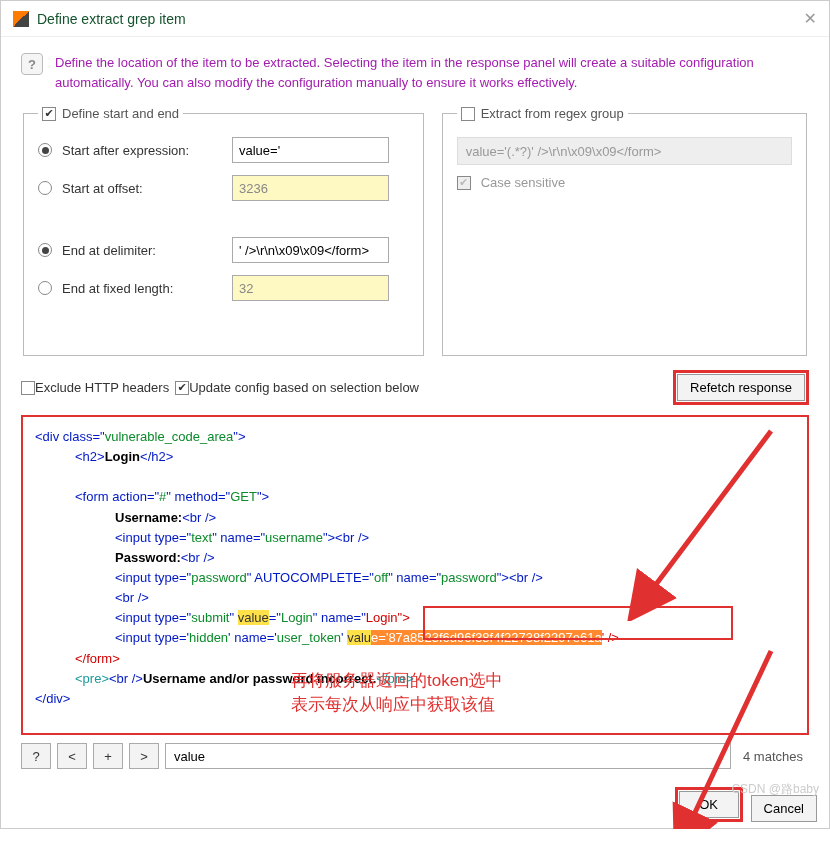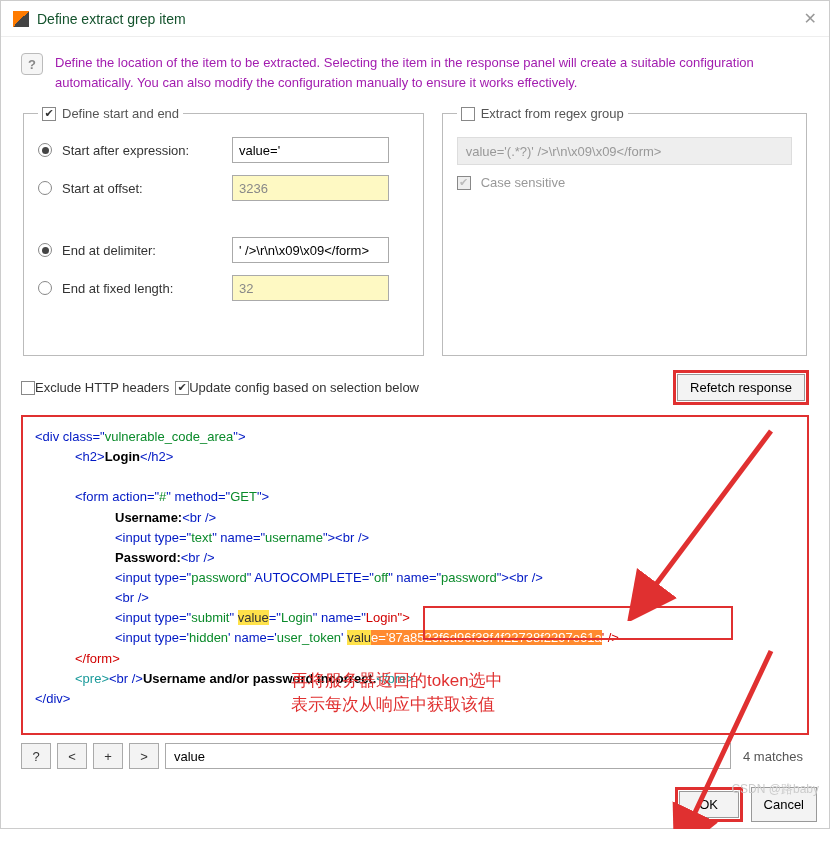--- a/index.html
+++ b/index.html
@@ -39,21 +39,21 @@
   .hl { background: #ffe24a; }
   .sel { background: #ff8a2f; color: #fff; }
   .indent1 { padding-left: 40px; }
   .indent2 { padding-left: 80px; }
   .anno-cn { position: absolute; color: #e03030; font-size: 17px; font-family: "Microsoft YaHei", sans-serif; line-height: 1.4; }
   .arrow { position: absolute; pointer-events: none; }
   .searchbar { display: flex; align-items: center; gap: 6px; margin-top: 8px; }
   .sbtn { width: 30px; height: 26px; border: 1px solid #aaa; background: #f3f3f3; display: flex; align-items: center; justify-content: center; font-size: 13px; cursor: pointer; }
   .sinput { flex: 1; height: 26px; border: 1px solid #aaa; padding: 2px 8px; font-size: 13px; }
   .matches { color: #555; padding: 0 6px; }
-  .footer { display: flex; justify-content: flex-end; gap: 8px; padding: 8px 12px 6px 12px; }
+  .footer { display: flex; justify-content: flex-end; gap: 8px; padding: 8px 12px 6px 12px; align-items: flex-end; }
   .ok-wrap { border: 3px solid #e03030; padding: 1px; }
   .watermark { position: absolute; right: 10px; bottom: 30px; color: #ccc; font-size: 12px; }
   .red-box { position: absolute; border: 2px solid #e03030; }
 </style>
 </head>
 <body>
 
 <div class="dialog">
   <div class="titlebar">
     <div class="logo"></div>

